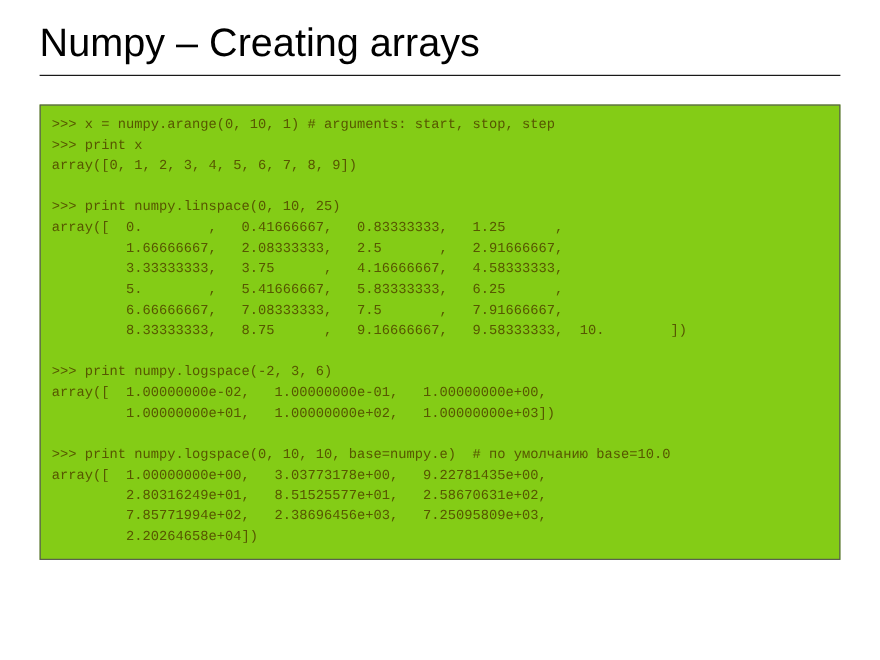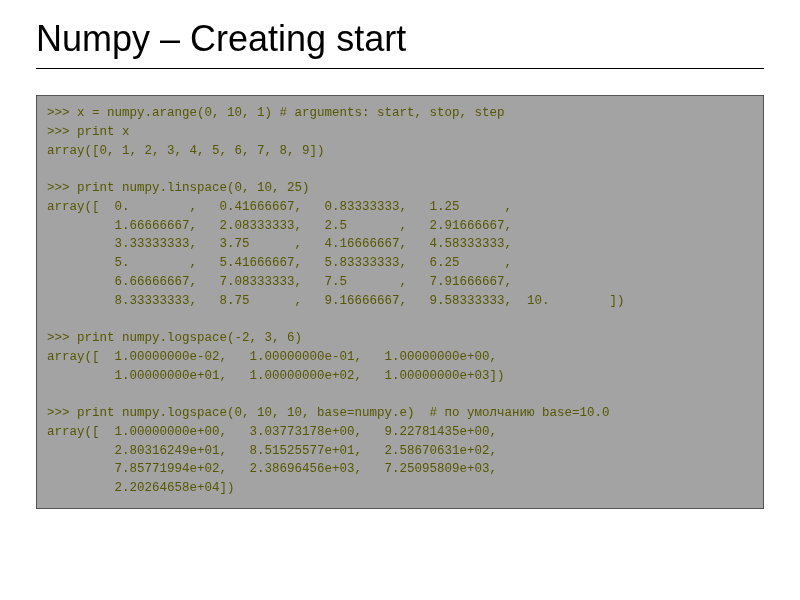--- a/index.html
+++ b/index.html
@@ -21,36 +21,36 @@
     font-weight: 400;
     color: #000;
     margin-bottom: 8px;
   }
   .divider {
     border: none;
     border-top: 1px solid #000;
     margin-bottom: 26px;
   }
   .code-box {
-    background: #a3a3a3;
+    background: #84cc16;
     border: 1px solid #555;
     padding: 8px 10px 10px 10px;
     font-family: "Courier New", Courier, monospace;
     font-size: 12.5px;
     line-height: 1.5;
     color: #575701;
     white-space: pre;
     overflow: hidden;
   }
 </style>
 </head>
 <body>
 
 <div class="slide">
-  <h1 class="title">Numpy – Creating start</h1>
+  <h1 class="title">Numpy – Creating arrays</h1>
   <hr class="divider">
   <div class="code-box">&gt;&gt;&gt; x = numpy.arange(0, 10, 1) # arguments: start, stop, step
 &gt;&gt;&gt; print x
 array([0, 1, 2, 3, 4, 5, 6, 7, 8, 9])
 
 &gt;&gt;&gt; print numpy.linspace(0, 10, 25)
 array([  0.        ,   0.41666667,   0.83333333,   1.25      ,
          1.66666667,   2.08333333,   2.5       ,   2.91666667,
          3.33333333,   3.75      ,   4.16666667,   4.58333333,
          5.        ,   5.41666667,   5.83333333,   6.25      ,

